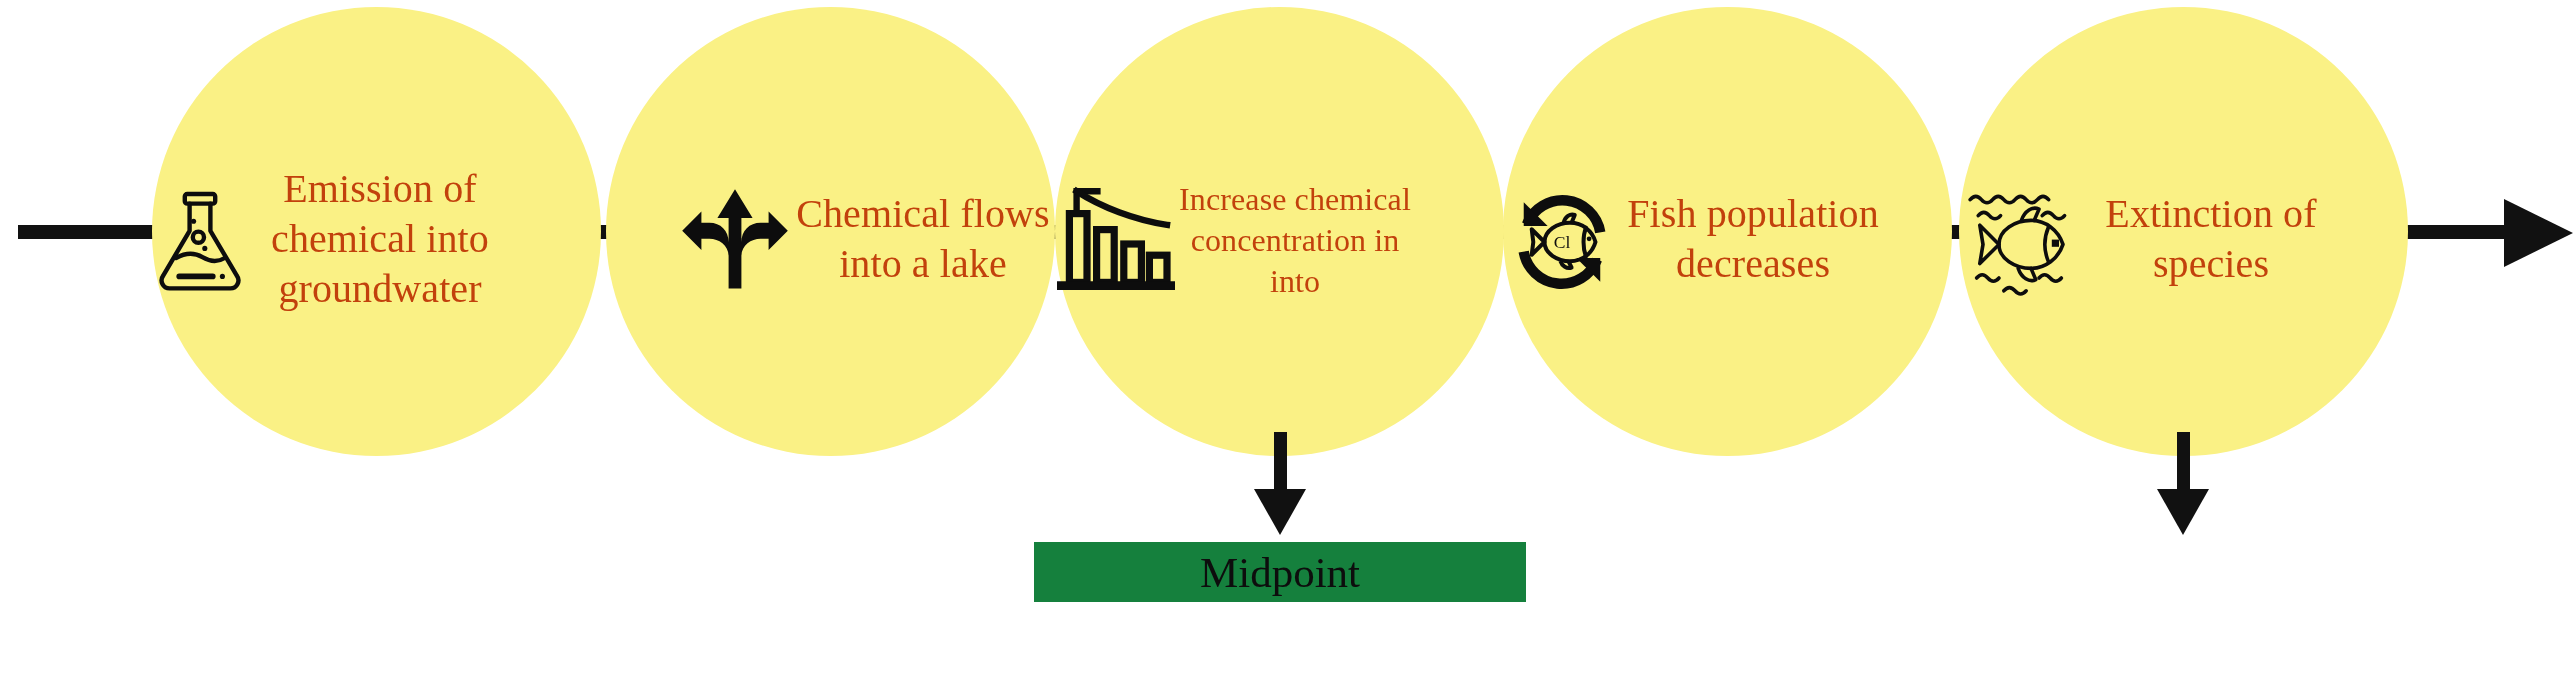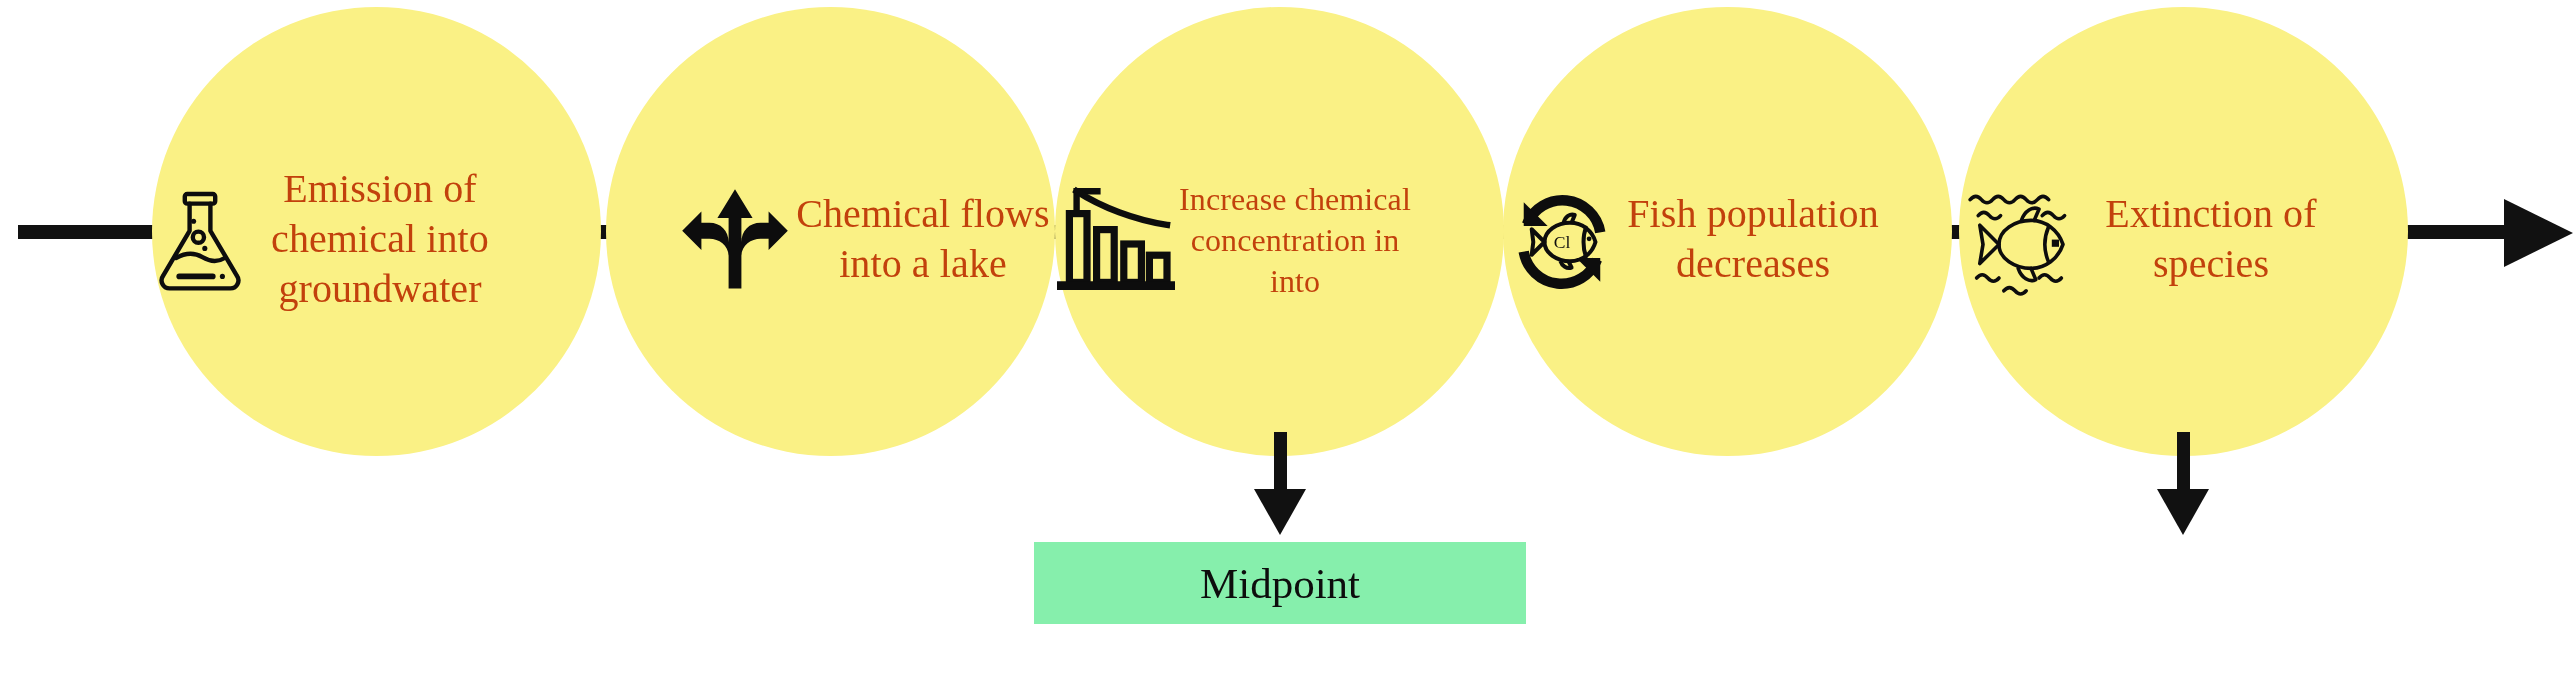--- a/index.html
+++ b/index.html
@@ -81,27 +81,27 @@
     position:absolute;
     width:0;height:0;
     border-left:26px solid transparent;
     border-right:26px solid transparent;
     border-top:46px solid #111111;
   }
 
   
   .box{
     position:absolute;
-    background:#86efac;
+    background:#15803d;
     display:flex;
     align-items:center;
     justify-content:center;
     color:#0d0d0d;
     font-size:43px;
-    height:82px;
+    height:60px;
   }
 </style>
 </head>
 <body>
 
 <div id="stage">
 
   <div class="spine-seg" style="left:17.6px;width:152px;"></div>
   <div class="spine-seg" style="left:561px;width:86px;"></div>
   <div class="spine-seg" style="left:1017px;width:85px;"></div>

